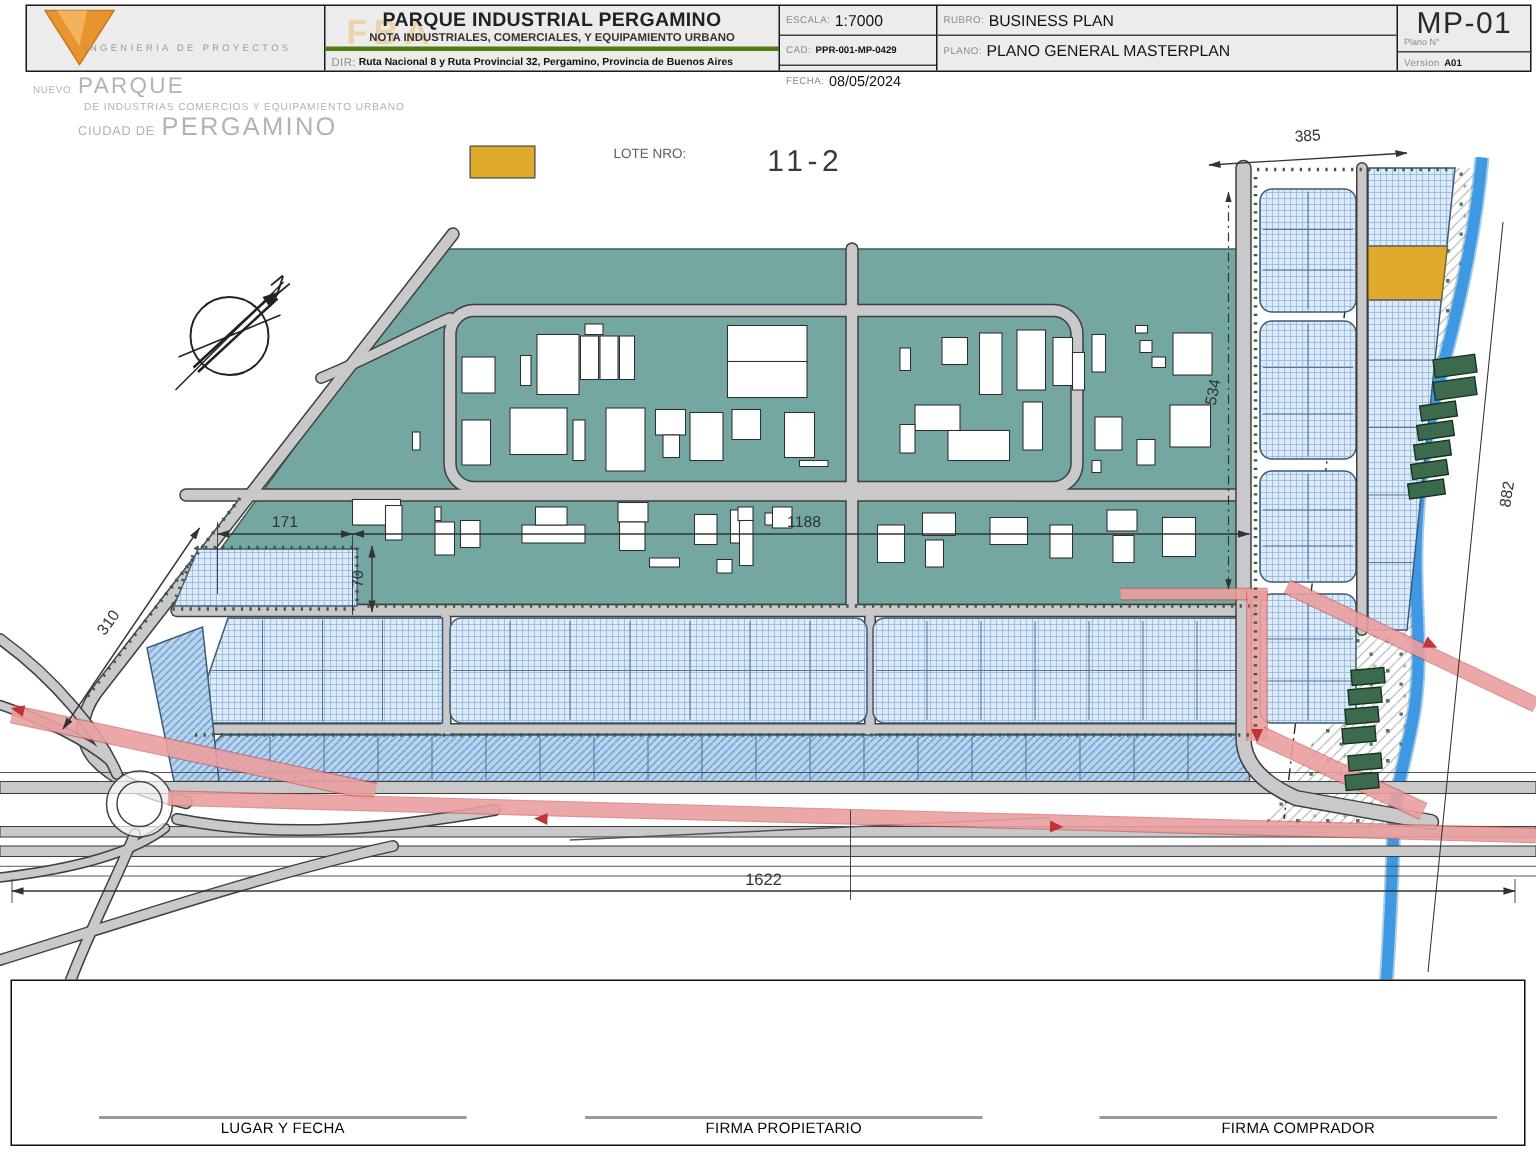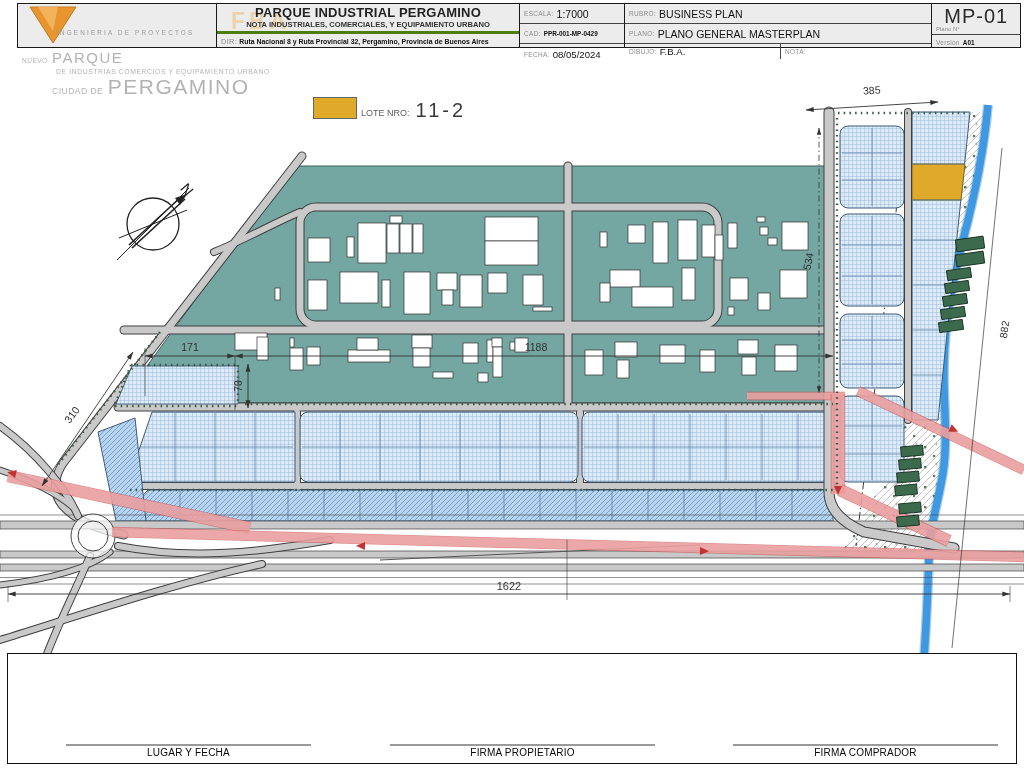--- a/index.html
+++ b/index.html
@@ -39,23 +39,23 @@
   .mp-plano{position:absolute;left:4px;top:22px;font-size:6px;color:#8c8c8c;}
   .mp-ver{position:absolute;left:0;top:30px;width:100%;height:15px;border-top:.8px solid #444;
           display:flex;align-items:center;padding-left:4px;box-sizing:border-box;}
   
   .proj{position:absolute;left:22px;top:50px;z-index:4;color:#b3b3b3;line-height:1.05;}
   .pl1 .sm{font-size:6.5px;letter-spacing:.5px;}
   .pl1 .bg{font-size:15px;letter-spacing:1.5px;}
   .pl2{font-size:6.8px;letter-spacing:.6px;margin-left:34px;margin-top:1px;}
   .pl3{margin-left:30px;margin-top:1px;}
   .pl3 .sm{font-size:8.5px;letter-spacing:.5px;}
-  .pl3 .bg{font-size:21px;letter-spacing:1.5px;}
+  .pl3 .bg{font-size:17px;letter-spacing:1.5px;}
   
-  .legend{position:absolute;left:313px;top:97px;z-index:4;display:flex;align-items:flex-end;}
+  .legend{position:absolute;left:313px;top:97px;z-index:4;display:flex;align-items:flex-start;gap:48px;}
   .sw{width:44px;height:22px;border:1.6px solid #666;box-sizing:border-box;}
   .leg-lab{font-size:9px;color:#5c5c5c;margin-left:4px;margin-bottom:1px;}
   .leg-val{font-size:20px;color:#3a3a3a;letter-spacing:3px;margin-left:6px;margin-bottom:-3px;}
   
   .foot{position:absolute;left:7px;top:653px;width:1010px;height:111px;border:1.6px solid #111;
         box-sizing:border-box;z-index:4;background:#fff;}
   .sig{position:absolute;top:90px;}
   .sigline{border-top:2.6px solid #9a9a9a;width:100%;}
   .siglabel{text-align:center;font-size:10px;color:#070707;margin-top:1px;letter-spacing:.2px;}
 </style>
@@ -411,29 +411,20 @@
   </div>
   <div class="hc bl rub-cell">
     <div class="row">
           <span class="lab">RUBRO:</span>
           <span class="val v-big">BUSINESS PLAN</span>
         </div>
     <div class="row">
           <span class="lab">PLANO:</span>
           <span class="val v-big">PLANO GENERAL MASTERPLAN</span>
         </div>
-    <div class="split">
-      <div class="cellA">
-            <span class="lab">DIBUJO:</span>
-            <span class="val v-med">F.B.A.</span>
-          </div>
-      <div class="cellB">
-            <span class="lab">NOTA:</span>
-          </div>
-    </div>
   </div>
   <div class="hc bl mp-cell">
     <div class="mp-code">MP-01</div>
     <div class="mp-plano">Plano N°</div>
     <div class="mp-ver">
       <span class="lab">Version</span>
       <span class="val v-sm">A01</span>
     </div>
   </div>
 </div>

